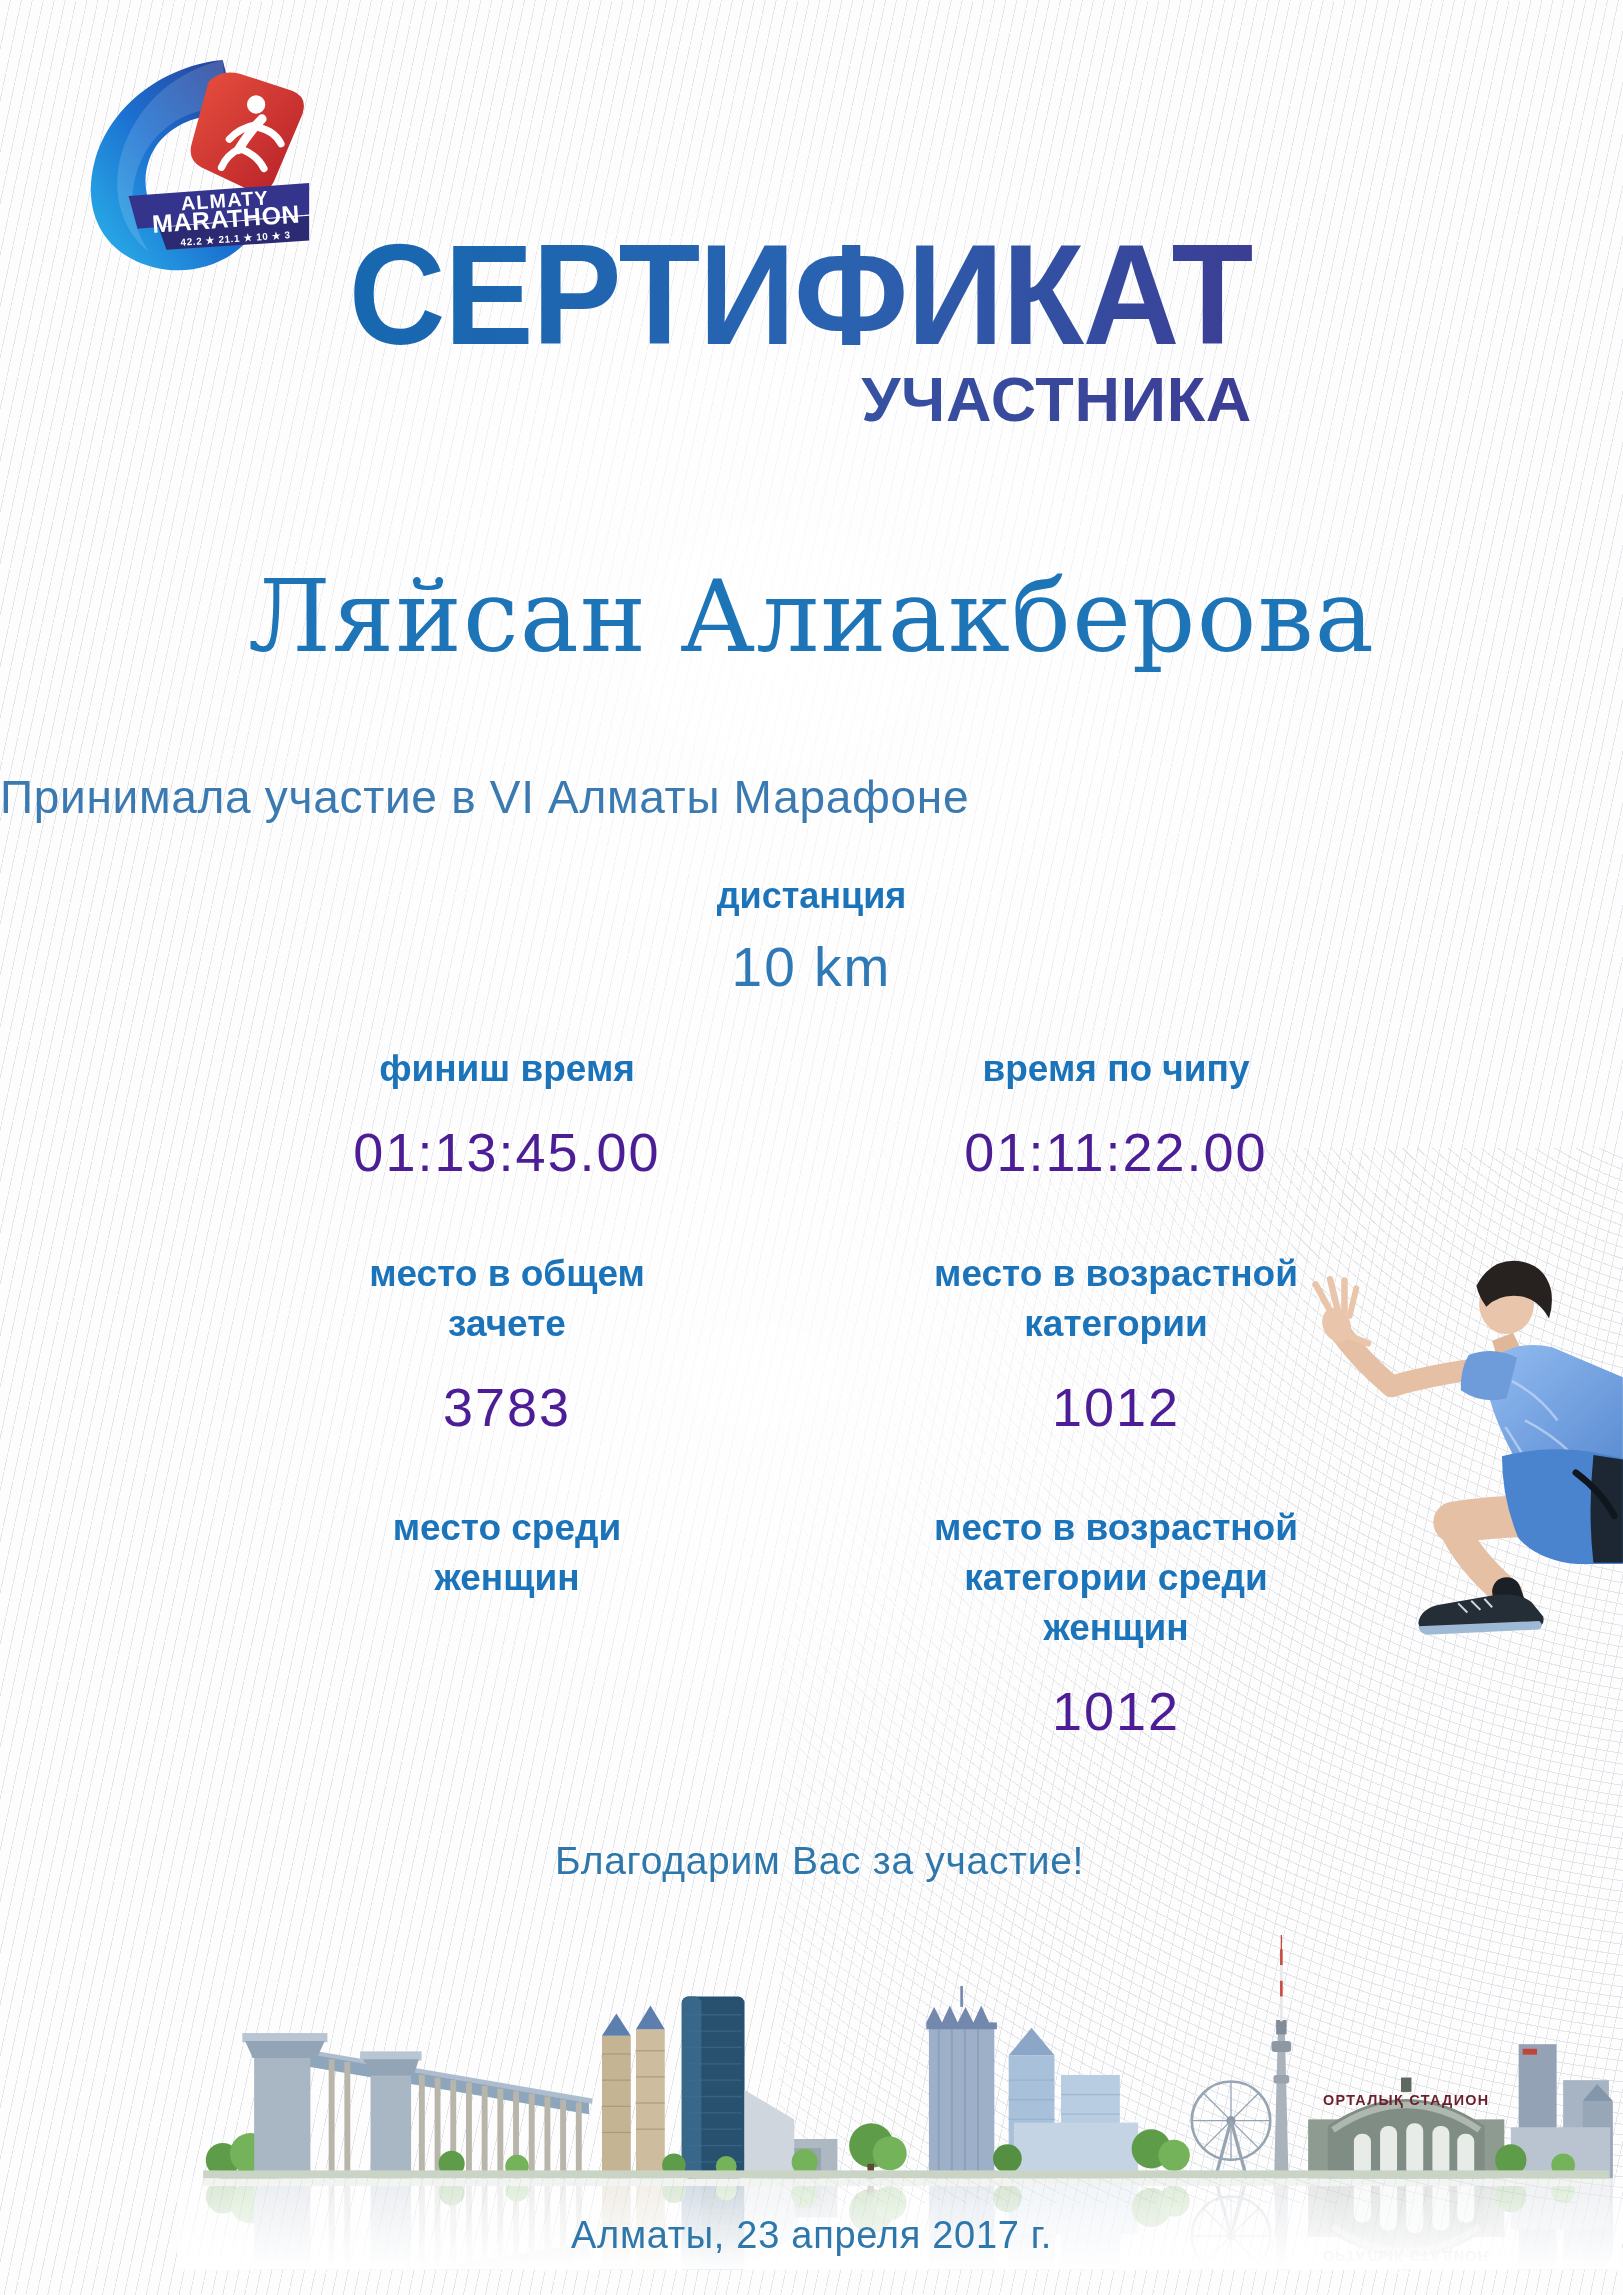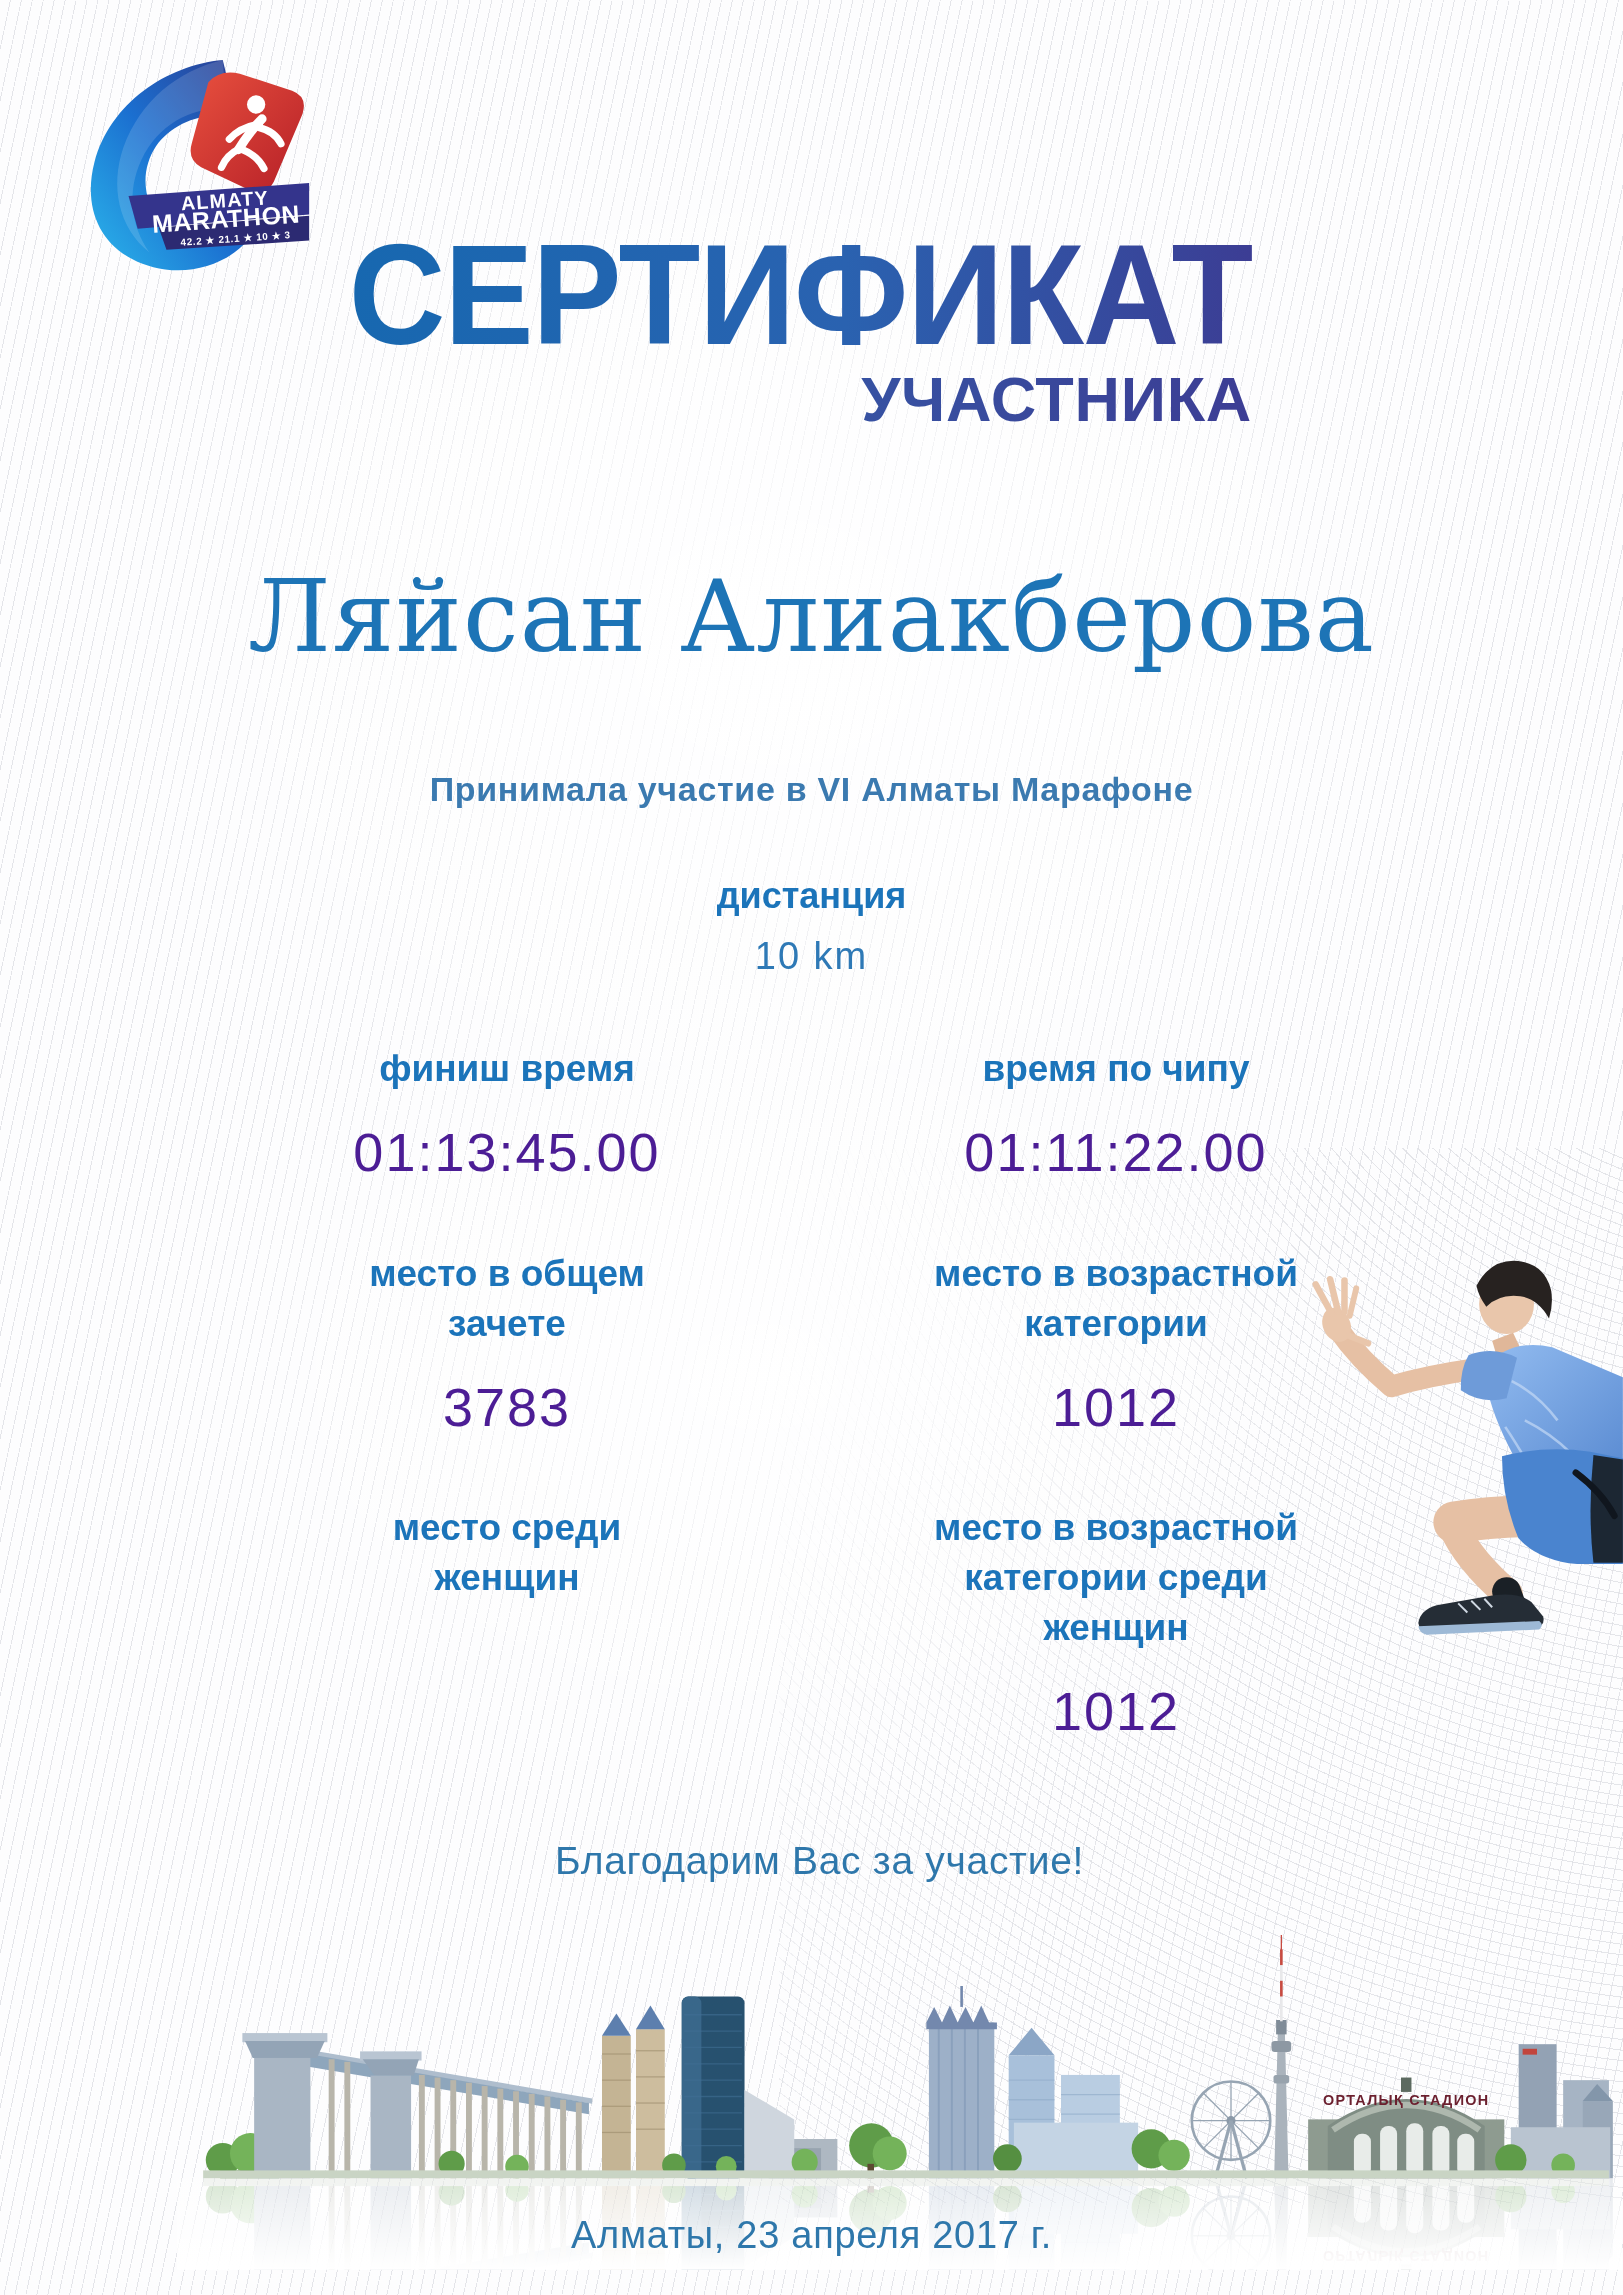--- a/index.html
+++ b/index.html
@@ -52,32 +52,32 @@
     .cert-title,.cert-subtitle{color:transparent;}
   }
 
   
   .participant-name{
     position:absolute;left:0;width:100%;top:559px;text-align:center;
     font-family:"DejaVu Serif",serif;font-weight:400;
     font-size:99px;color:#1d74b6;letter-spacing:1.3px;
   }
   .participation-line{
-    position:absolute;left:0;width:100%;top:770px;text-align:center;
-    font-size:34px;color:#3b7ab0;letter-spacing:0.7px;font-weight:bold;
+    position:absolute;left:0;width:100%;top:770px;text-align:left;
+    font-size:46px;color:#3b7ab0;letter-spacing:0.7px;
   }
 
   
   .distance-label{
     position:absolute;left:0;width:100%;top:875px;text-align:center;
     font-size:36px;font-weight:700;color:#1b74ba;
   }
   .distance-value{
     position:absolute;left:0;width:100%;top:935px;text-align:center;
-    font-size:38px;color:#2e79b6;letter-spacing:2px;
+    font-size:55px;color:#2e79b6;letter-spacing:2px;
   }
 
   
   .stat{position:absolute;text-align:center;}
   .stat .lbl{
     font-size:37px;font-weight:700;color:#1b74ba;line-height:1.35;
     display:inline-block;
   }
   .stat .val{
     font-size:54px;color:#4c1d95;letter-spacing:2px;margin-top:27.5px;

